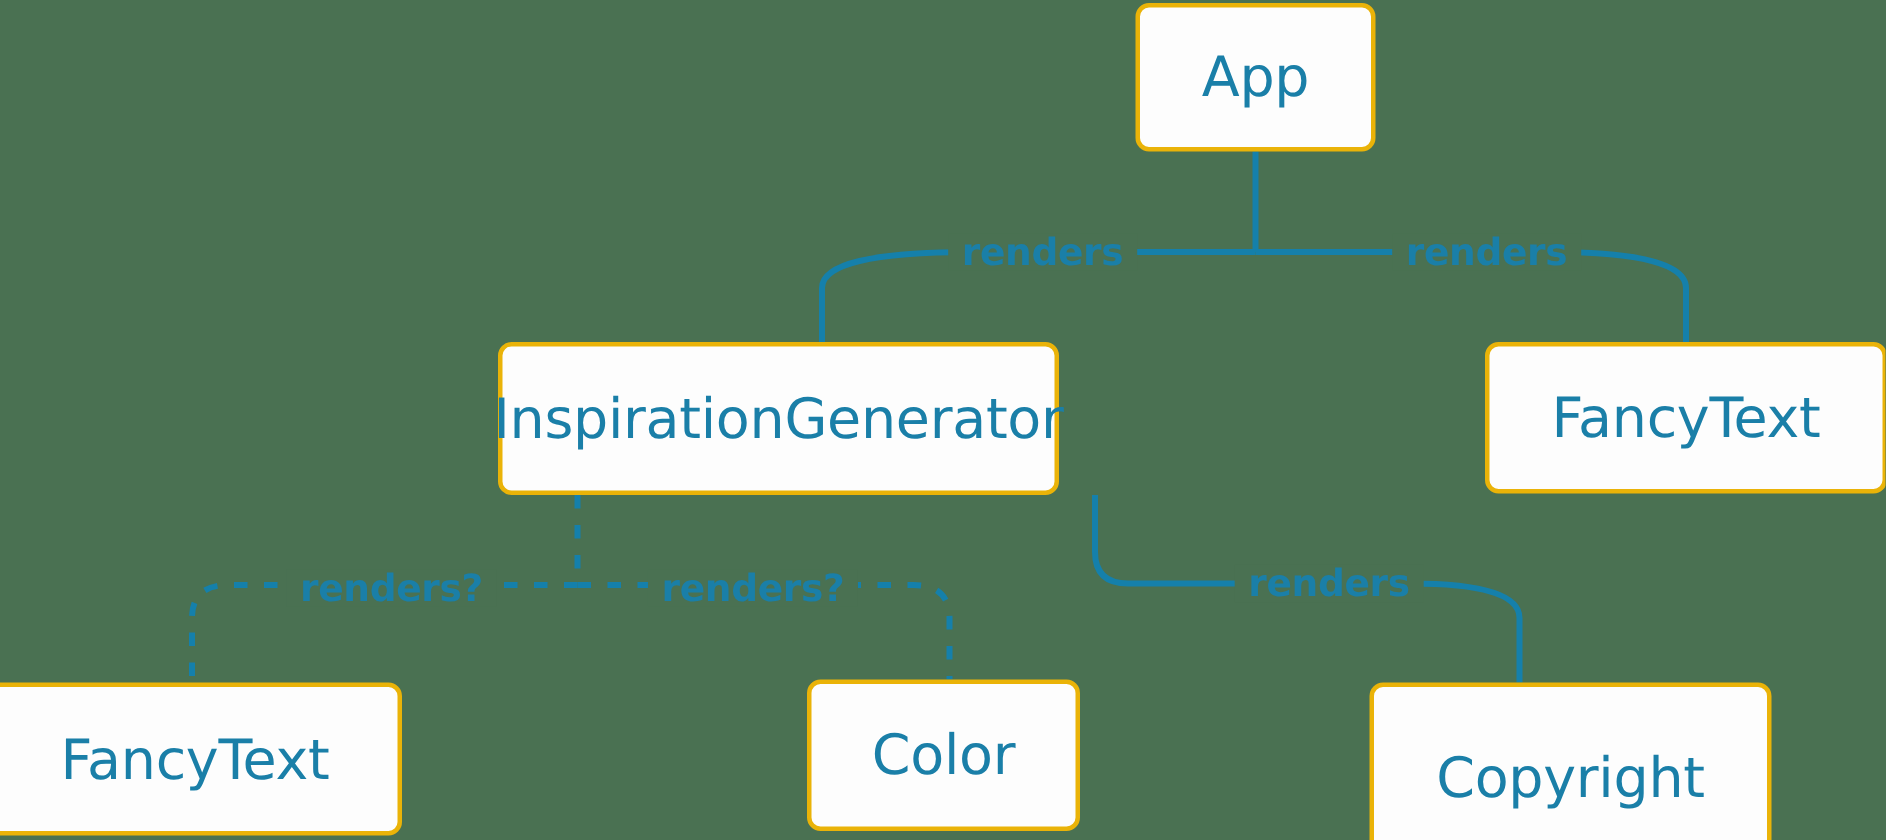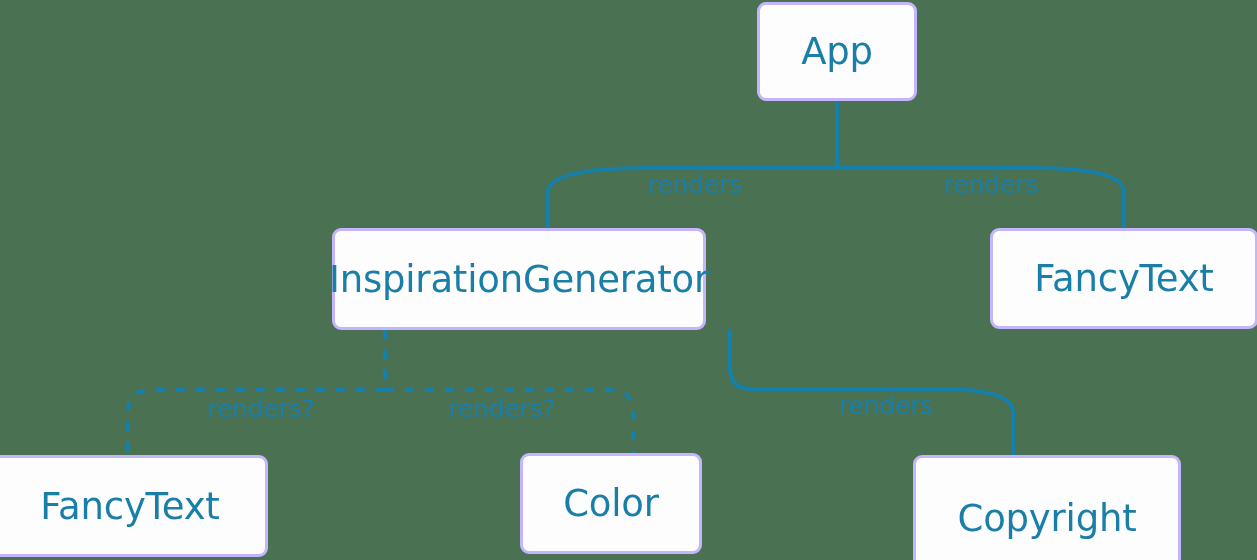--- a/index.html
+++ b/index.html
@@ -25,54 +25,53 @@
     top: 0;
     left: 0;
     width: 1257px;
     height: 560px;
     pointer-events: none;
   }
   .node {
     position: absolute;
     box-sizing: border-box;
     background: #fdfdfd;
-    border: 3px solid #c4b5fd;
+    border: 3px solid #eab308;
     border-radius: 9px;
     display: flex;
     align-items: center;
     justify-content: center;
   }
   .node-label {
     color: #1a7fa8;
     font-size: 37px;
     font-weight: 400;
     letter-spacing: -0.2px;
     line-height: 1;
     white-space: nowrap;
   }
   .edge-label {
     position: absolute;
     color: #1a7fa8;
     font-size: 25px;
-    font-weight: 400;
+    font-weight: 700;
     letter-spacing: -0.2px;
     line-height: 1;
     white-space: nowrap;
     transform: translate(-50%, -50%);
     background: #4a7152;
     padding: 0 9px;
-    margin-top: 16px;
   }
 
   
   #node-app            { left: 757px;  top: 2px;   width: 160px; height: 99px; }
   #node-inspiration    { left: 332px;  top: 228px; width: 374px; height: 102px; }
   #node-fancytext-top  { left: 990px;  top: 228px; width: 268px; height: 101px; }
   #node-fancytext-bot  { left: -8px;   top: 455px; width: 276px; height: 102px; }
-  #node-color          { left: 520px;  top: 453px; width: 182px; height: 101px; }
+  #node-color          { left: 538px;  top: 453px; width: 182px; height: 101px; }
   #node-copyright      { left: 913px;  top: 455px; width: 268px; height: 127px; }
 
   
   #label-renders-left   { left: 695px; top: 168px; }
   #label-renders-right  { left: 991px; top: 168px; }
   #label-renders-bottom { left: 886px; top: 389px; }
   #label-renders-q-1    { left: 261px; top: 392px; }
   #label-renders-q-2    { left: 502px; top: 392px; }
 </style>
 </head>

